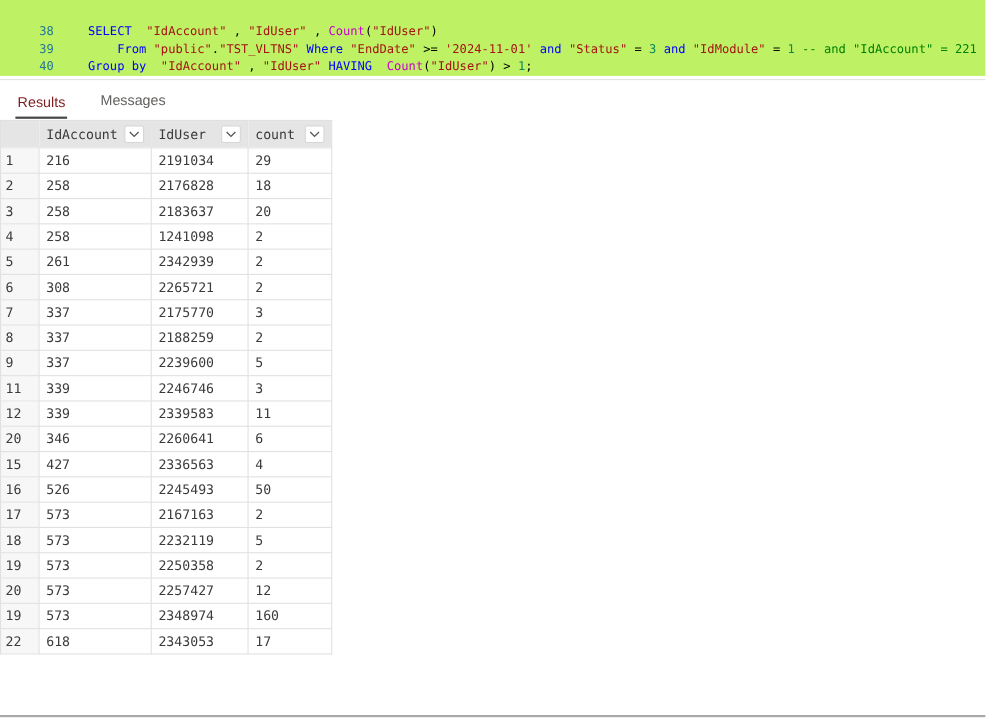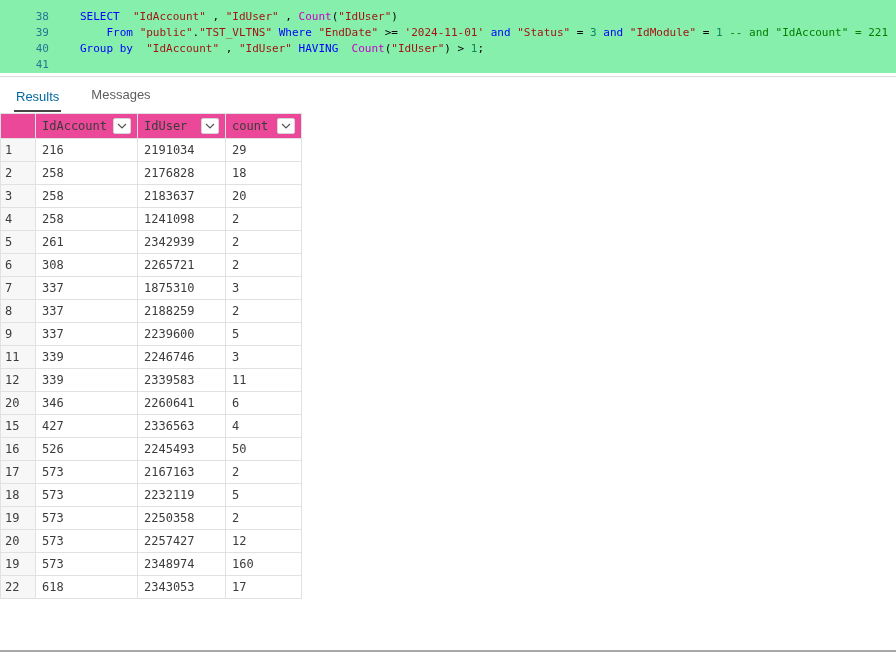--- a/index.html
+++ b/index.html
@@ -5,21 +5,21 @@
   * { margin:0; padding:0; box-sizing:border-box; }
   html,body { width:896px; height:656px; overflow:hidden; }
   body {
     position:relative;
     background:#ffffff;
     font-family:"Liberation Sans", sans-serif;
     color:#323130;
   }
 
   
-  .editor { padding-top:9px; background:#86efac; }
+  .editor { padding-top:21px; background:#bef264; }
   .code-line {
     display:flex;
     height:16px;
     font-family:"DejaVu Sans Mono", monospace;
     font-size:11px;
     line-height:16px;
     white-space:pre;
   }
   .line-number {
     flex:0 0 49px;
@@ -47,21 +47,21 @@
     background:#ffffff;
   }
   .tab {
     font-size:13px;
     color:#605e5c;
     padding:6px 2px 8px 2px;
     cursor:pointer;
     border-bottom:2px solid transparent;
   }
   .tab.active {
-    color:#0369a1;
+    color:#7f1d1d;
     border-bottom:2px solid #484644;
     padding-bottom:6px;
   }
 
   
   .grid-area { margin-top:1px; }
   table.results-grid {
     border-collapse:collapse;
     table-layout:fixed;
     width:301px;
@@ -77,21 +77,21 @@
 
   .results-grid th, .results-grid td {
     border:1px solid #e1e1e1;
     padding:0 6px;
     height:23px;
     text-align:left;
     font-weight:normal;
     overflow:hidden;
     white-space:nowrap;
   }
-  .results-grid th { background:#ec4899; height:25px; }
+  .results-grid th { background:#e5e5e5; height:25px; }
   .results-grid td.rownum { background:#f7f7f7; padding-left:4px; }
   .results-grid td { background:#ffffff; }
 
   .hcell { display:flex; align-items:center; justify-content:space-between; }
   .col-label { overflow:hidden; }
   .filter-btn {
     width:18px; height:16px;
     flex:0 0 18px;
     display:inline-flex;
     align-items:center;
@@ -111,21 +111,20 @@
   }
 </style>
 </head>
 <body>
 
 <div class="editor">
   <div>
       <div class="code-line"><span class="line-number">38</span><span class="line-content"><span class="tok-k">SELECT</span><span class="tok-p">  </span><span class="tok-s">"IdAccount"</span><span class="tok-p"> , </span><span class="tok-s">"IdUser"</span><span class="tok-p"> , </span><span class="tok-f">Count</span><span class="tok-p">(</span><span class="tok-s">"IdUser"</span><span class="tok-p">)</span></span></div>
       <div class="code-line"><span class="line-number">39</span><span class="line-content"><span class="tok-p">    </span><span class="tok-k">From</span><span class="tok-p"> </span><span class="tok-s">"public"</span><span class="tok-p">.</span><span class="tok-s">"TST_VLTNS"</span><span class="tok-p"> </span><span class="tok-k">Where</span><span class="tok-p"> </span><span class="tok-s">"EndDate"</span><span class="tok-p"> &gt;= </span><span class="tok-s">'2024-11-01'</span><span class="tok-p"> </span><span class="tok-k">and</span><span class="tok-p"> </span><span class="tok-s">"Status"</span><span class="tok-p"> = </span><span class="tok-n">3</span><span class="tok-p"> </span><span class="tok-k">and</span><span class="tok-p"> </span><span class="tok-s">"IdModule"</span><span class="tok-p"> = </span><span class="tok-n">1</span><span class="tok-p"> </span><span class="tok-c">-- and "IdAccount" = 221</span></span></div>
       <div class="code-line"><span class="line-number">40</span><span class="line-content"><span class="tok-k">Group by</span><span class="tok-p">  </span><span class="tok-s">"IdAccount"</span><span class="tok-p"> , </span><span class="tok-s">"IdUser"</span><span class="tok-p"> </span><span class="tok-k">HAVING</span><span class="tok-p">  </span><span class="tok-f">Count</span><span class="tok-p">(</span><span class="tok-s">"IdUser"</span><span class="tok-p">)</span><span class="tok-p"> &gt; </span><span class="tok-n">1</span><span class="tok-p">;</span></span></div>
-      <div class="code-line"><span class="line-number">41</span><span class="line-content"></span></div>
     </div>
 </div>
 
 <div class="editor-divider"></div>
 
 <div class="tabbar">
     <div class="tab active">Results</div>
     <div class="tab">Messages</div>
   </div>
 
@@ -205,21 +204,21 @@
         </tr>
         <tr>
           <td class="rownum">6</td>
           <td>308</td>
           <td>2265721</td>
           <td>2</td>
         </tr>
         <tr>
           <td class="rownum">7</td>
           <td>337</td>
-          <td>1875310</td>
+          <td>2175770</td>
           <td>3</td>
         </tr>
         <tr>
           <td class="rownum">8</td>
           <td>337</td>
           <td>2188259</td>
           <td>2</td>
         </tr>
         <tr>
           <td class="rownum">9</td>

